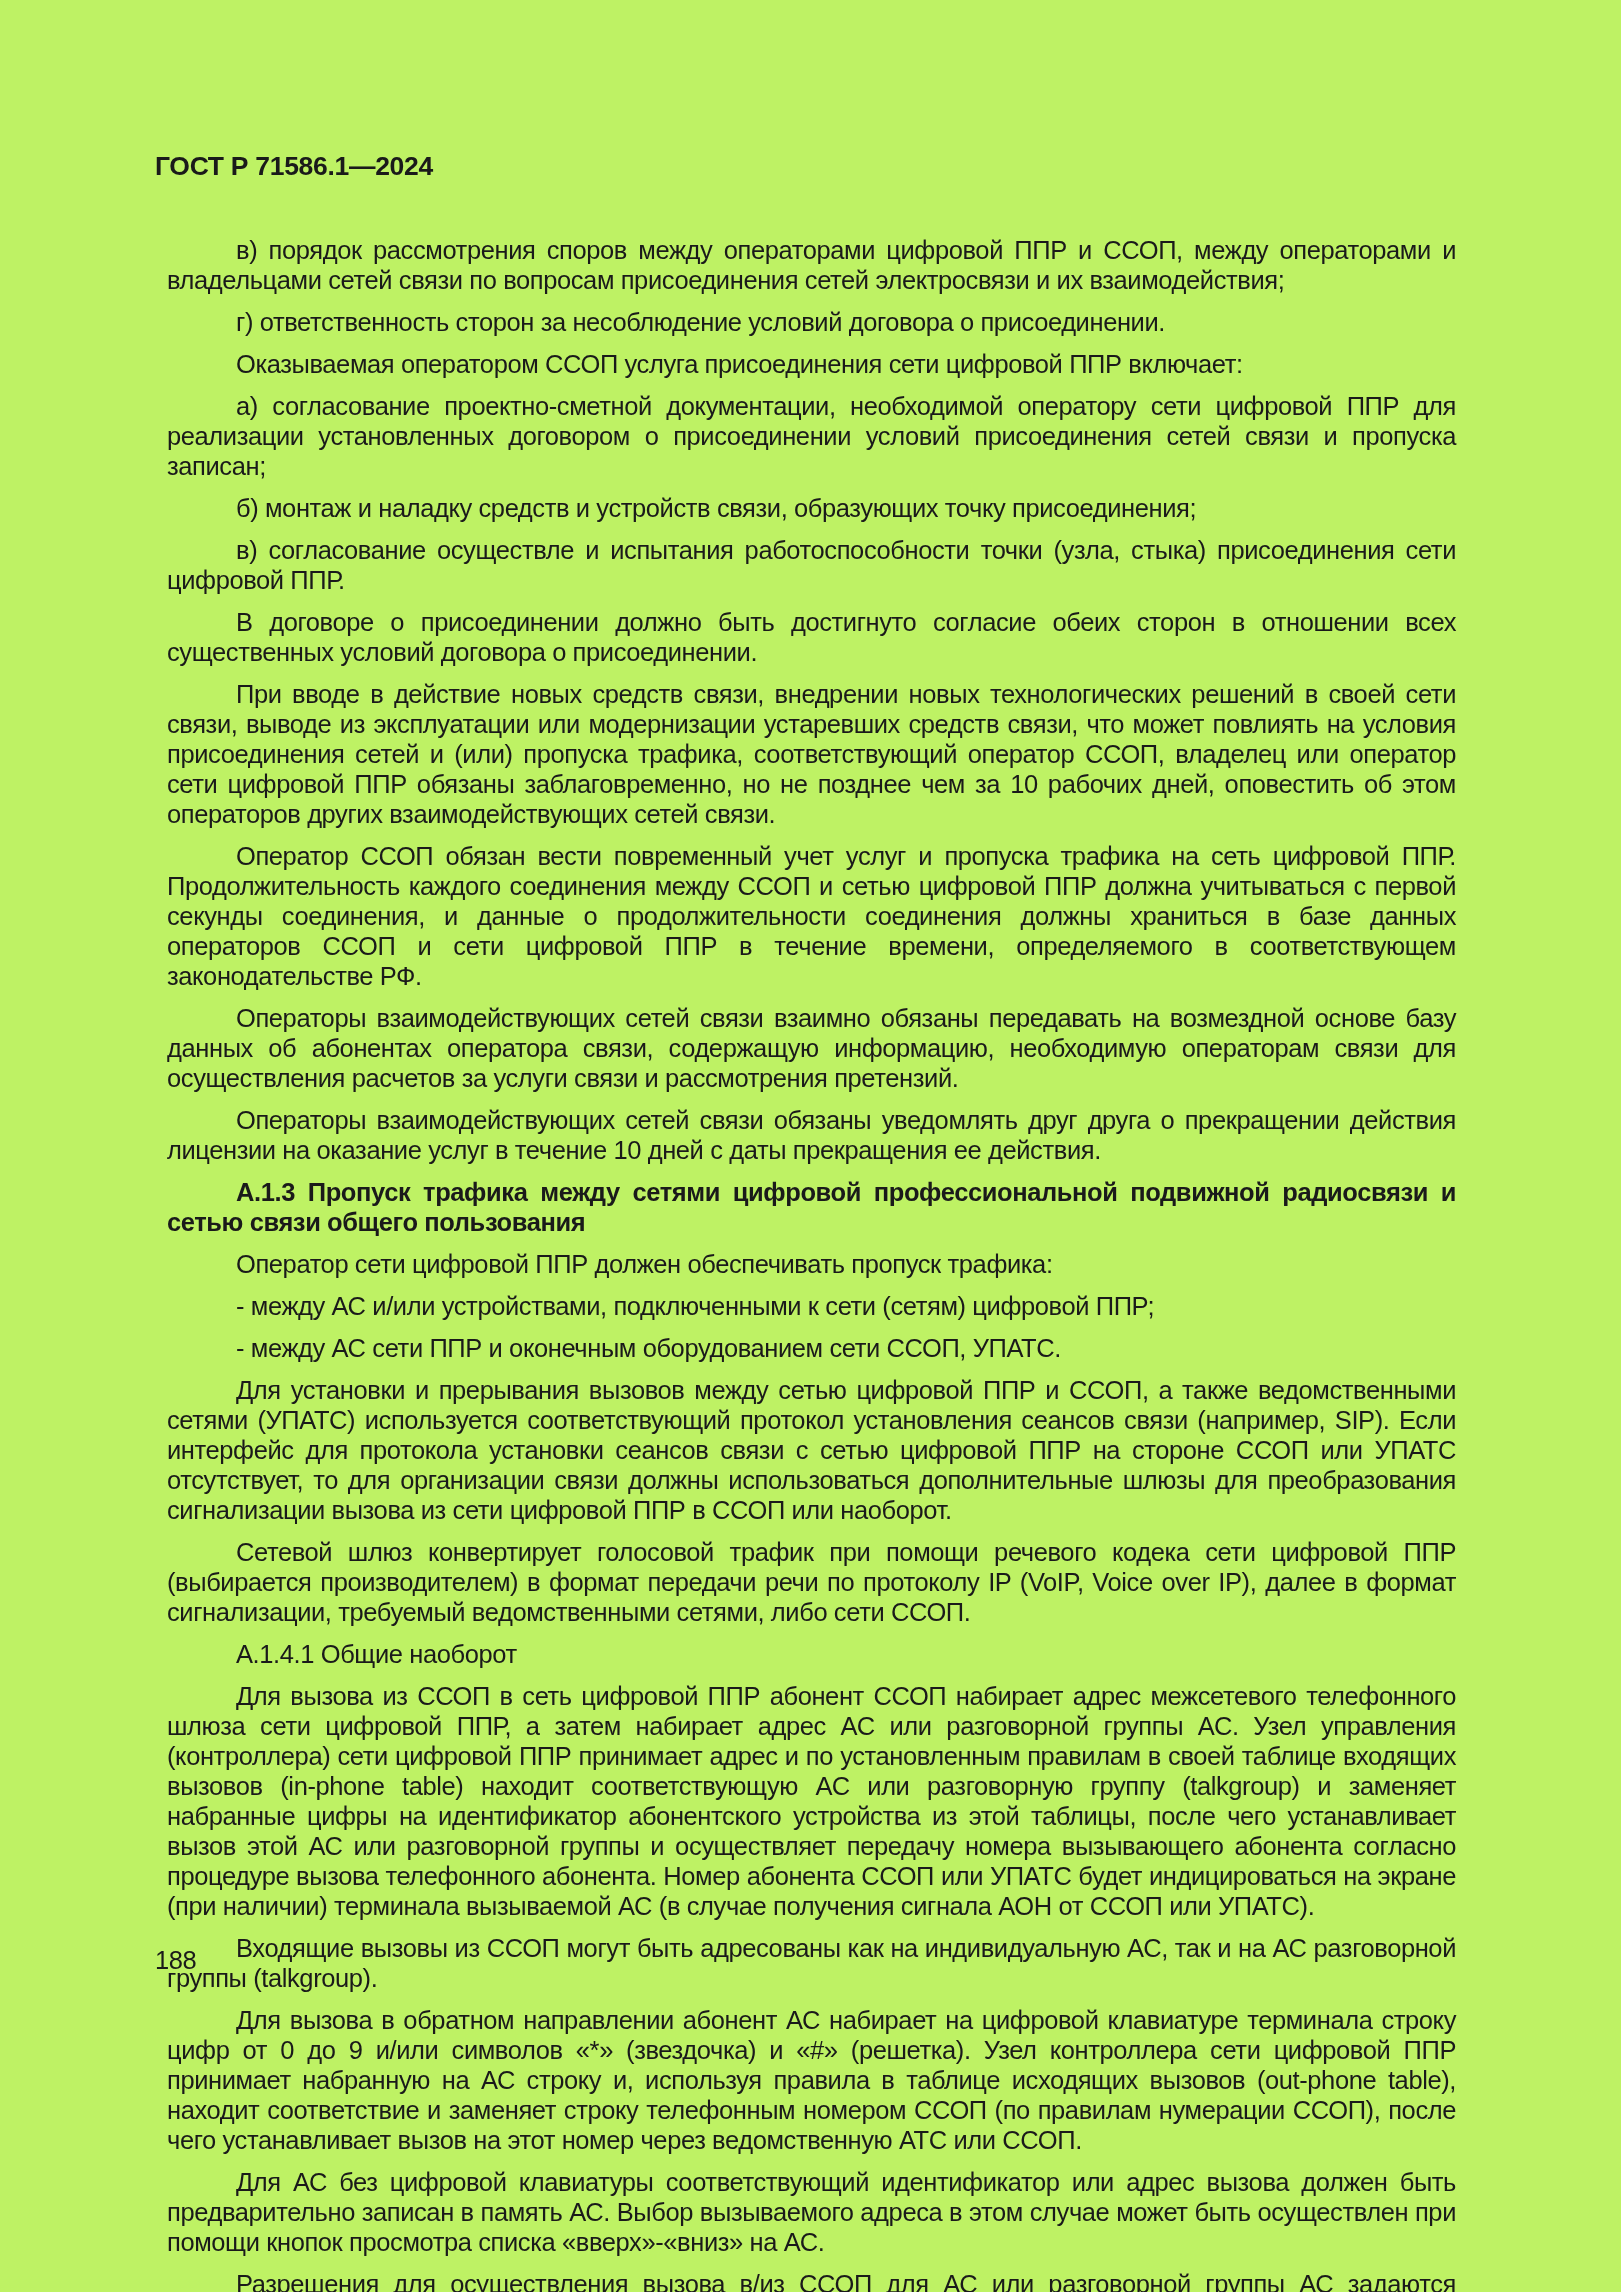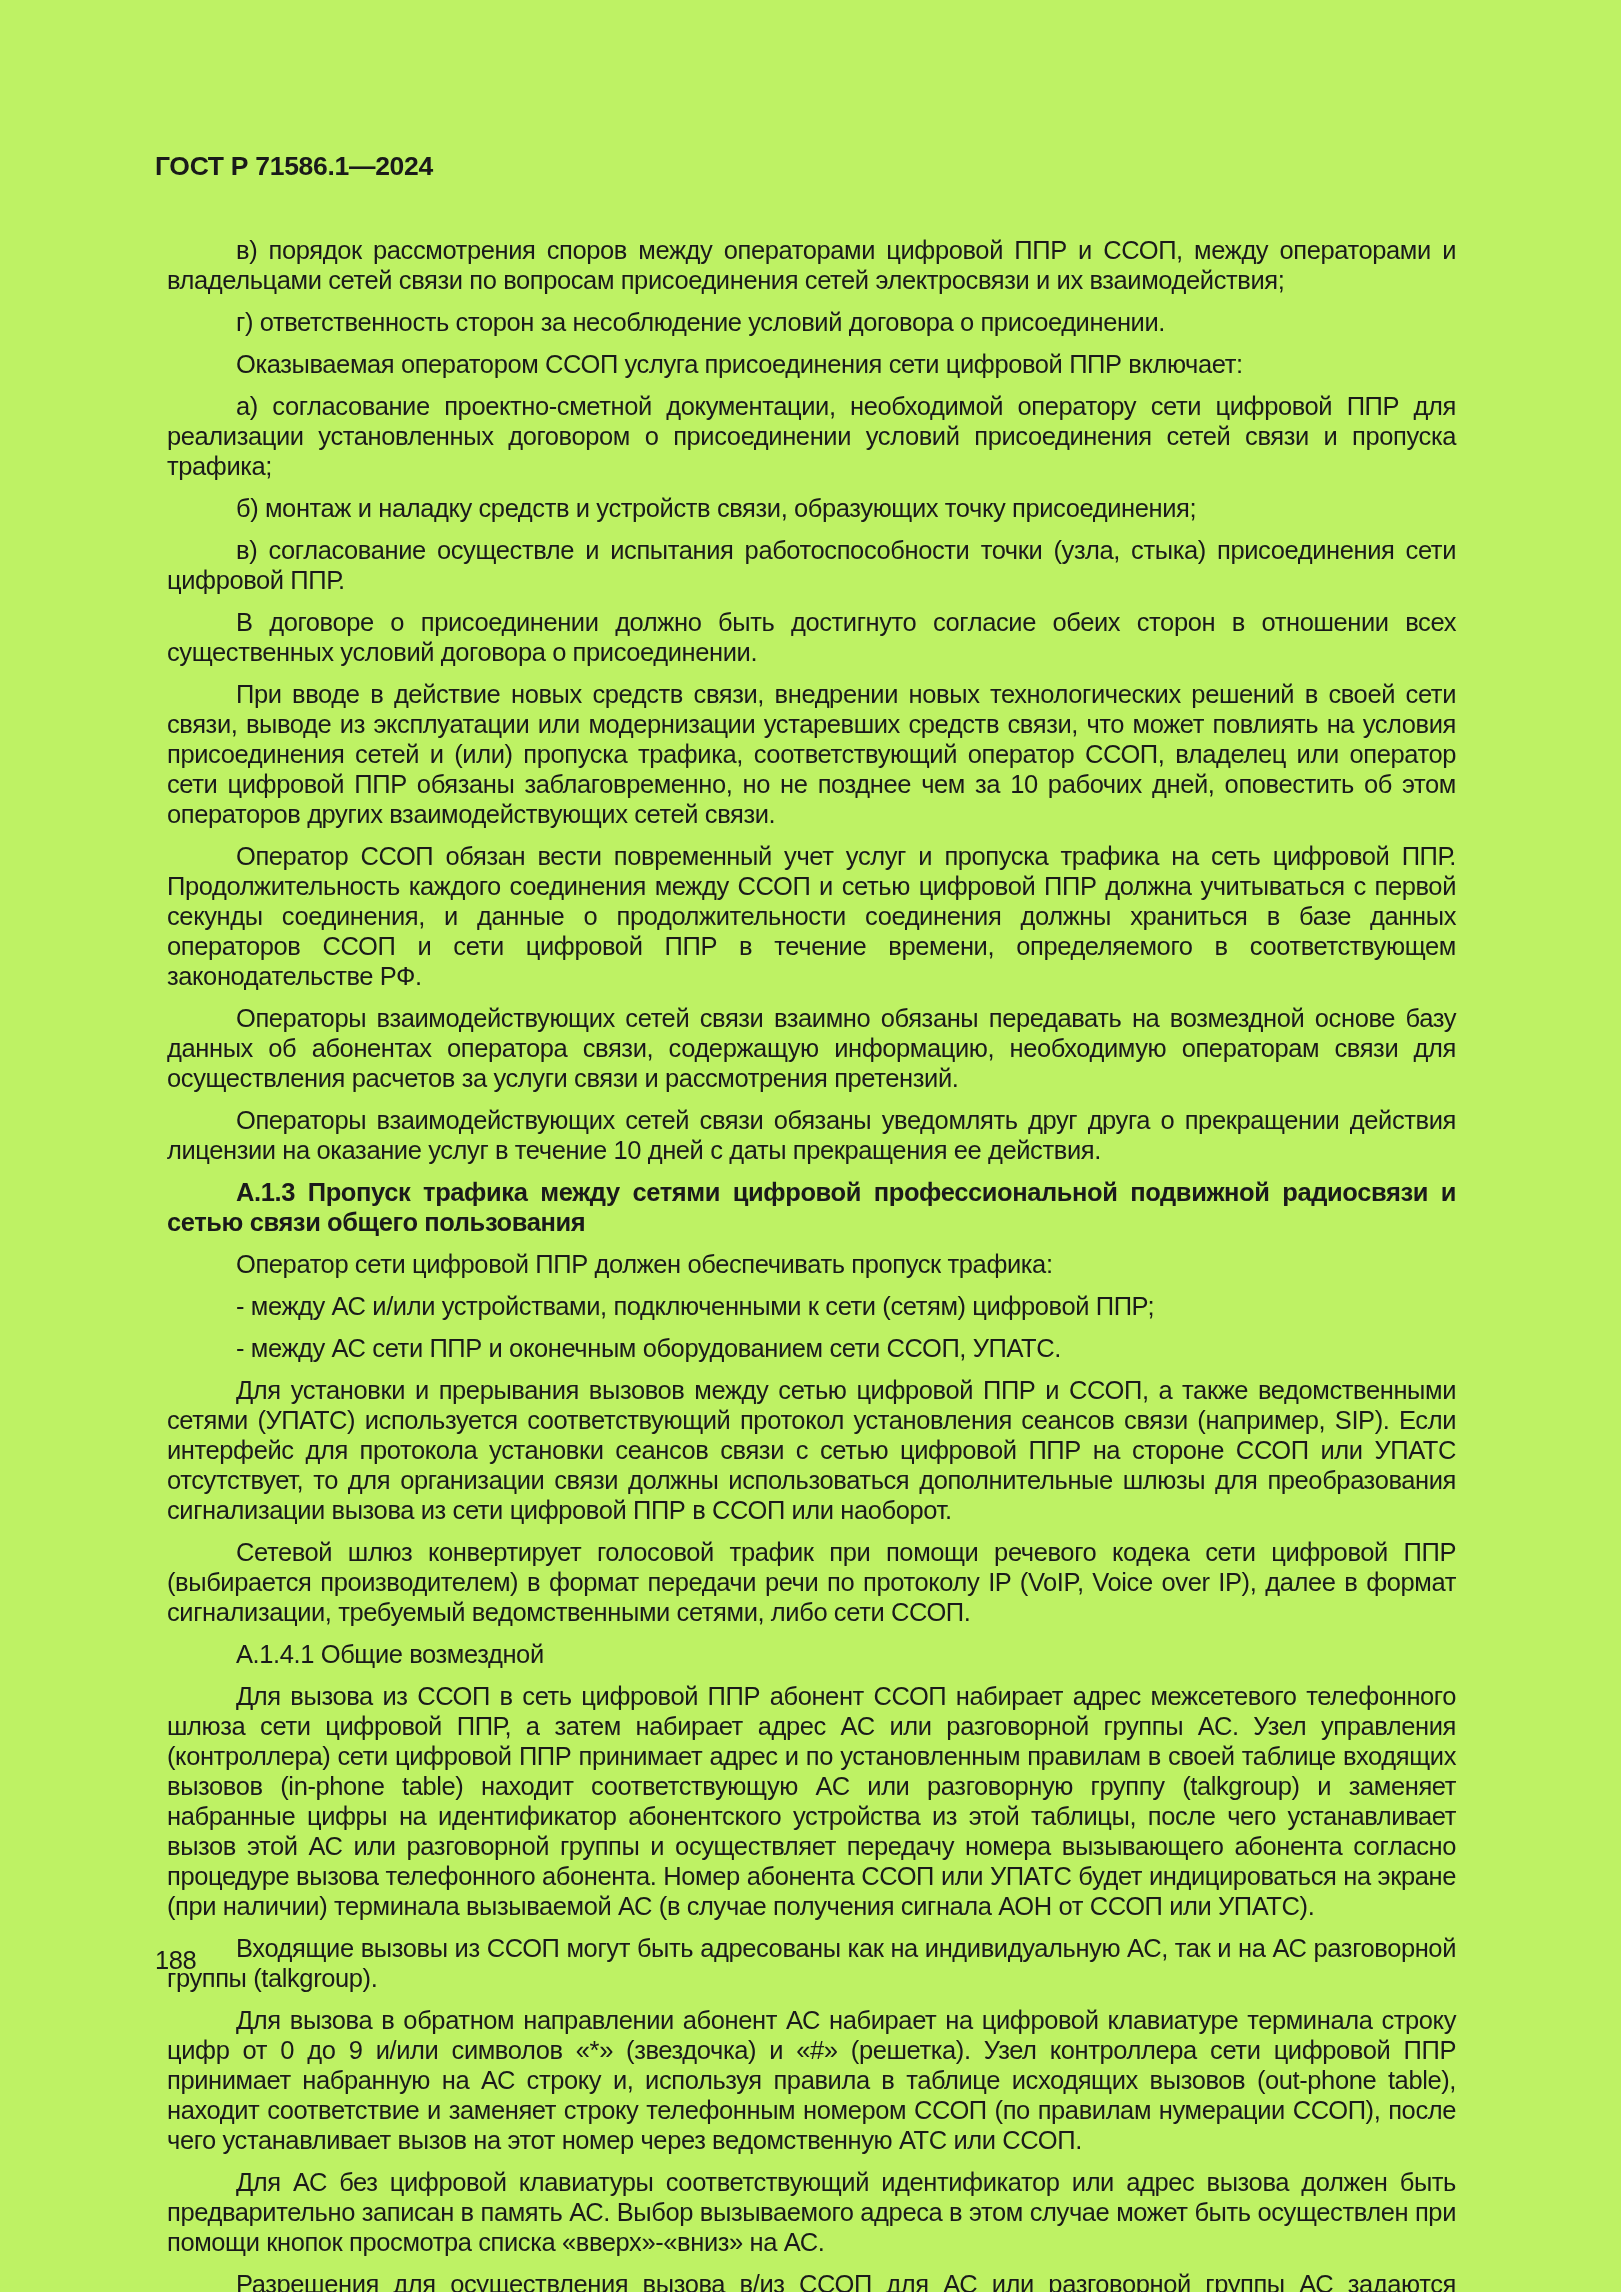--- a/index.html
+++ b/index.html
@@ -54,35 +54,35 @@
 </head>
 <body>
 
 <div class="page">
   <div class="doc-header">ГОСТ Р 71586.1—2024</div>
 
   <div class="doc-body" id="doc-body">
       <p class="body">в) порядок рассмотрения споров между операторами цифровой ППР и ССОП, между операторами и вла­дельцами сетей связи по вопросам присоединения сетей электросвязи и их взаимодействия;</p>
       <p class="body">г) ответственность сторон за несоблюдение условий договора о присоединении.</p>
       <p class="body">Оказываемая оператором ССОП услуга присоединения сети цифровой ППР включает:</p>
-      <p class="body">а) согласование проектно-сметной документации, необходимой оператору сети цифровой ППР для реализа­ции установленных договором о присоединении условий присоединения сетей связи и пропуска трафика;</p>
+      <p class="body">а) согласование проектно-сметной документации, необходимой оператору сети цифровой ППР для реализа­ции установленных договором о присоединении условий присоединения сетей связи и пропуска записан;</p>
       <p class="body">б) монтаж и наладку средств и устройств связи, образующих точку присоединения;</p>
       <p class="body">в) согласование осуществле и испытания работоспособности точки (узла, стыка) присоединения сети циф­ровой ППР.</p>
       <p class="body">В договоре о присоединении должно быть достигнуто согласие обеих сторон в отношении всех существен­ных условий договора о присоединении.</p>
       <p class="body">При вводе в действие новых средств связи, внедрении новых технологических решений в своей сети связи, выводе из эксплуатации или модернизации устаревших средств связи, что может повлиять на условия присоеди­нения сетей и (или) пропуска трафика, соответствующий оператор ССОП, владелец или оператор сети цифровой ППР обязаны заблаговременно, но не позднее чем за 10 рабочих дней, оповестить об этом операторов других взаимодействующих сетей связи.</p>
       <p class="body">Оператор ССОП обязан вести повременный учет услуг и пропуска трафика на сеть цифровой ППР. Продол­жительность каждого соединения между ССОП и сетью цифровой ППР должна учитываться с первой секунды со­единения, и данные о продолжительности соединения должны храниться в базе данных операторов ССОП и сети цифровой ППР в течение времени, определяемого в соответствующем законодательстве РФ.</p>
       <p class="body">Операторы взаимодействующих сетей связи взаимно обязаны передавать на возмездной основе базу дан­ных об абонентах оператора связи, содержащую информацию, необходимую операторам связи для осуществле­ния расчетов за услуги связи и рассмотрения претензий.</p>
       <p class="body">Операторы взаимодействующих сетей связи обязаны уведомлять друг друга о прекращении действия лицен­зии на оказание услуг в течение 10 дней с даты прекращения ее действия.</p>
       <p class="heading">А.1.3 Пропуск трафика между сетями цифровой профессиональной подвижной радиосвязи и сетью связи общего пользования</p>
       <p class="body">Оператор сети цифровой ППР должен обеспечивать пропуск трафика:</p>
       <p class="body">- между АС и/или устройствами, подключенными к сети (сетям) цифровой ППР;</p>
       <p class="body">- между АС сети ППР и оконечным оборудованием сети ССОП, УПАТС.</p>
       <p class="body">Для установки и прерывания вызовов между сетью цифровой ППР и ССОП, а также ведомственными сетями (УПАТС) используется соответствующий протокол установления сеансов связи (например, SIP). Если интерфейс для протокола установки сеансов связи с сетью цифровой ППР на стороне ССОП или УПАТС отсутствует, то для организации связи должны использоваться дополнительные шлюзы для преобразования сигнализации вызова из сети цифровой ППР в ССОП или наоборот.</p>
       <p class="body">Сетевой шлюз конвертирует голосовой трафик при помощи речевого кодека сети цифровой ППР (выбирает­ся производителем) в формат передачи речи по протоколу IP (VoIP, Voice over IP), далее в формат сигнализации, требуемый ведомственными сетями, либо сети ССОП.</p>
-      <p class="body">А.1.4.1 Общие возмездной</p>
+      <p class="body">А.1.4.1 Общие наоборот</p>
       <p class="body">Для вызова из ССОП в сеть цифровой ППР абонент ССОП набирает адрес межсетевого телефонного шлюза сети цифровой ППР, а затем набирает адрес АС или разговорной группы АС. Узел управления (контроллера) сети цифровой ППР принимает адрес и по установленным правилам в своей таблице входящих вызовов (in-phone table) находит соответствующую АС или разговорную группу (talkgroup) и заменяет набранные цифры на идентификатор абонентского устройства из этой таблицы, после чего устанавливает вызов этой АС или разговорной группы и осу­ществляет передачу номера вызывающего абонента согласно процедуре вызова телефонного абонента. Номер абонента ССОП или УПАТС будет индицироваться на экране (при наличии) терминала вызываемой АС (в случае получения сигнала АОН от ССОП или УПАТС).</p>
       <p class="body">Входящие вызовы из ССОП могут быть адресованы как на индивидуальную АС, так и на АС разговорной группы (talkgroup).</p>
       <p class="body">Для вызова в обратном направлении абонент АС набирает на цифровой клавиатуре терминала строку цифр от 0 до 9 и/или символов «*» (звездочка) и «#» (решетка). Узел контроллера сети цифровой ППР принимает на­бранную на АС строку и, используя правила в таблице исходящих вызовов (out-phone table), находит соответствие и заменяет строку телефонным номером ССОП (по правилам нумерации ССОП), после чего устанавливает вызов на этот номер через ведомственную АТС или ССОП.</p>
       <p class="body">Для АС без цифровой клавиатуры соответствующий идентификатор или адрес вызова должен быть пред­варительно записан в память АС. Выбор вызываемого адреса в этом случае может быть осуществлен при помощи кнопок просмотра списка «вверх»-«вниз» на АС.</p>
       <p class="body">Разрешения для осуществления вызова в/из ССОП для АС или разговорной группы АС задаются диспетче­ром сети цифровой ППР путем соответствующих настроек на узле контроллера этой сети.</p>
     </div>
 
   <div class="page-number">188</div>
 </div>
 

